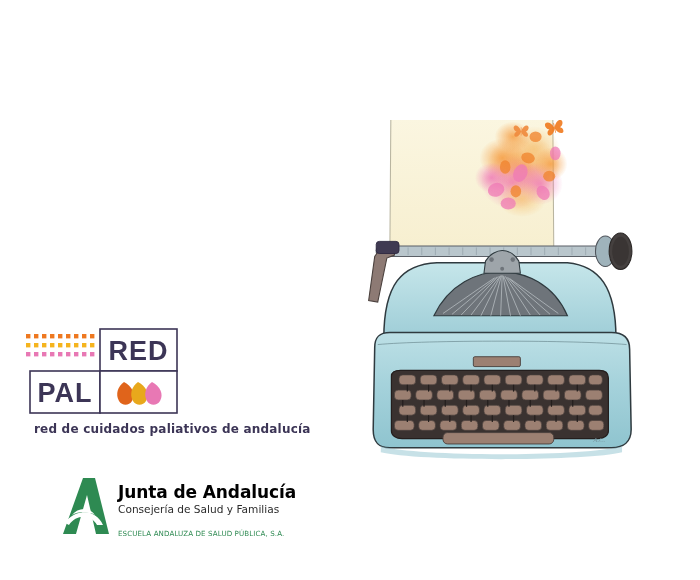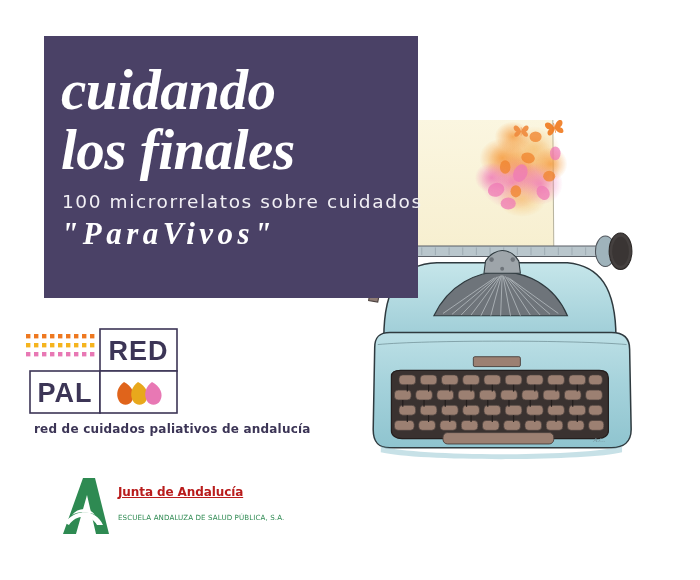--- a/index.html
+++ b/index.html
@@ -84,26 +84,25 @@
   #junta-logo{
     position:absolute;left:56px;top:477px;width:215px;height:62px;
     z-index:6;
   }
   #junta-mark{position:absolute;left:0;top:0;width:56px;height:58px;}
   #junta-mark svg{display:block;}
   #junta-text{position:absolute;left:62px;top:6px;}
   #junta-title{
     font-family:"DejaVu Sans", sans-serif;
     font-weight:bold;
-    font-size:12px;
-    color:#b91c1c;
+    font-size:17px;
+    color:#000000;
     letter-spacing:-0.1px;
     white-space:nowrap;
     line-height:18px;
-    text-decoration:underline;
   }
   #junta-sub{
     font-family:"DejaVu Sans", sans-serif;
     font-size:10.6px;
     color:#2b2b2b;
     letter-spacing:0px;
     white-space:nowrap;
     line-height:15px;
     margin-top:1px;
   }
@@ -345,26 +344,20 @@
 
         <rect x="104" y="412" width="146" height="15" rx="6" fill="#9c8072" stroke="#4a403d" stroke-width="1.2"></rect>
 
         <path d="M22 430 C70 444 290 444 340 430 L340 438 C292 450 70 450 22 438 Z" fill="#8fc4cf" opacity="0.5"></path>
 
         <text x="302" y="424" font-family="Liberation Serif, serif" font-size="9" fill="#7a9aa4" font-style="italic">A.C.</text>
       </g>
     </svg>
   </div>
 
-  <div id="title-panel">
-    <div class="title-line" id="title-line-1">cuidando</div>
-    <div class="title-line" id="title-line-2">los finales</div>
-    <div id="subtitle">100 microrrelatos sobre cuidados</div>
-    <div id="paravivos">"ParaVivos"</div>
-  </div>
 
   <div id="redpal-logo">
     <svg viewBox="0 0 155 86" xmlns="http://www.w3.org/2000/svg">
 
       <g>
         <g fill="#ee7820">
           <rect x="2" y="6" width="4.4" height="4.4"></rect>
             <rect x="10" y="6" width="4.4" height="4.4"></rect>
           <rect x="18" y="6" width="4.4" height="4.4"></rect>
             <rect x="26" y="6" width="4.4" height="4.4"></rect>
@@ -420,17 +413,18 @@
     <div id="junta-mark">
       <svg viewBox="0 0 56 58" xmlns="http://www.w3.org/2000/svg">
         <path d="M27 1 L39 1 L53 57 L40 57 L31 18 L20 57 L7 57 Z" fill="#2e8a52"></path>
         <path d="M16 38 C22 30 34 30 39 38 C34 34 22 34 16 38 Z" fill="#ffffff"></path>
         <path d="M13 44 C20 32 38 33 44 45 C40 37 21 36 13 44 Z" fill="#2e8a52"></path>
         <path d="M9 46 C19 31 40 32 47 48 L41 48 C35 37 20 37 13 48 Z" fill="#ffffff"></path>
       </svg>
     </div>
     <div id="junta-text">
       <div id="junta-title">Junta de Andalucía</div>
+      <div id="junta-sub">Consejería de Salud y Familias</div>
       <div id="junta-easp">ESCUELA ANDALUZA DE SALUD PÚBLICA, S.A.</div>
     </div>
   </div>
 
 </div>
 
 </body></html>

